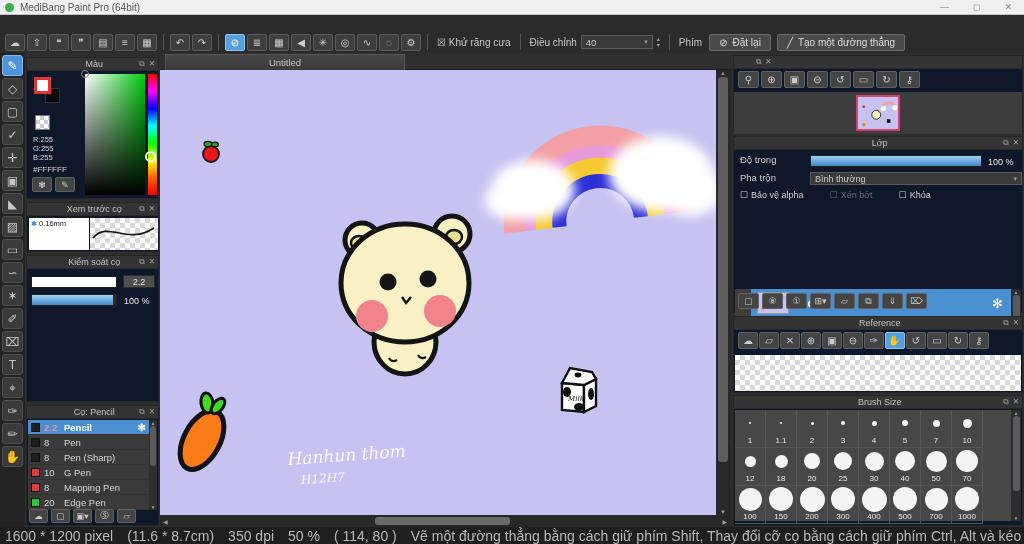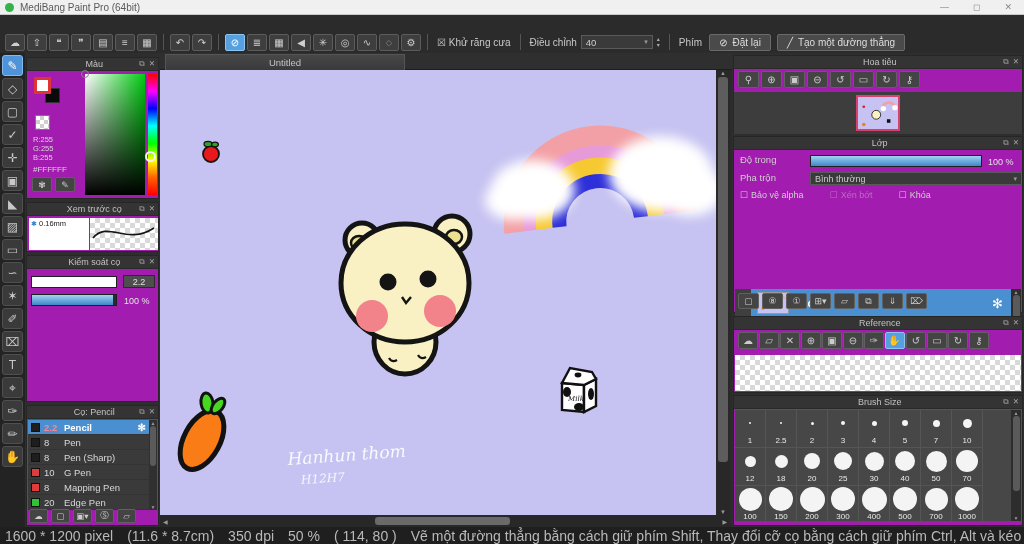--- a/index.html
+++ b/index.html
@@ -25,21 +25,21 @@
   .spinner{display:flex;flex-direction:column;margin:0 4px;font-size:6px;color:#aaa;line-height:6px}
   .key-btn{height:17px;background:#4a4a4a;border:1px solid #6a6a6a;border-radius:2px;color:#ddd;font-size:10px;display:flex;align-items:center;gap:5px;padding:0 9px;margin:0 3px;white-space:nowrap;flex:none}
   .key-btn .kicon{font-size:10px;color:#ddd}
   
   .tool-strip{position:absolute;left:0;top:53px;width:25px;bottom:17px;background:#232323;display:flex;flex-direction:column;align-items:center;padding-top:1px}
   .tool-btn{width:21px;height:21px;margin:1px 0;background:#3a3a3a;border:1px solid #4f4f4f;border-radius:3px;color:#c8c8c8;font-size:12px;display:flex;align-items:center;justify-content:center;flex:none}
   .tool-btn[data-state="selected"]{background:#4f94d8;border-color:#7fb9ef;color:#fff}
   
   .left-col{position:absolute;left:25px;top:53px;width:135px;bottom:17px;background:#2e2e2e}
   .right-col{position:absolute;left:732px;top:53px;width:292px;bottom:17px;background:#2e2e2e}
-  .panel{position:absolute;left:1px;right:1px;background:#a21caf;border:1px solid #262626}
+  .panel{position:absolute;left:1px;right:1px;background:#0f172a;border:1px solid #262626}
   .panel-header{height:13px;background:#343434;display:flex;align-items:center;font-size:9px;color:#c2c2c2;border-bottom:1px solid #2a2a2a}
   .panel-title{flex:1;text-align:center;white-space:nowrap}
   .ph-spacer{width:22px}
   .ph-icons{display:flex;gap:4px;padding-right:3px;font-size:7.5px;color:#a8a8a8}
   .checker{background:repeating-conic-gradient(#d9d9d9 0% 25%,#ffffff 0% 50%) 0 0/10px 10px}
   .icon-row{display:flex;align-items:center;gap:2px;padding:2px 4px}
   .pn-btn{width:21px;height:17px;background:#444;border:1px solid #606060;border-radius:2px;color:#ccc;font-size:10px;display:flex;align-items:center;justify-content:center;flex:none}
   .pn-btn[data-state="selected"]{background:#57a0e0;border-color:#8cc4f2;color:#fff}
   .scroll-thumb{width:7px;background:#5a5a5a;border-radius:3px;flex:none}
   
@@ -521,21 +521,20 @@
     <span style="padding-left:3px">◀</span>
     <div class="h-thumb"></div>
     <span style="margin-left:auto;padding-right:3px">▶</span>
   </div>
 
   <div class="right-col">
 
     <div class="panel p-nav">
       <div class="panel-header">
         <span class="ph-spacer"></span>
-        <span class="panel-title">Hoa tiêu</span>
         <span class="ph-icons">
             <span>⧉</span>
             <span>✕</span>
           </span>
       </div>
       <div class="icon-row">
 
       <div class="pn-btn">
             <span>⚲</span>
           </div>
@@ -726,21 +725,21 @@
       </div>
       <div class="size-grid">
 
           <div class="size-cell">
             <span class="size-dot" style="width:2px;height:2px"></span>
             <span class="size-label">1</span>
           </div>
 
           <div class="size-cell">
             <span class="size-dot" style="width:2px;height:2px"></span>
-            <span class="size-label">2.5</span>
+            <span class="size-label">1.1</span>
           </div>
 
           <div class="size-cell">
             <span class="size-dot" style="width:3px;height:3px"></span>
             <span class="size-label">2</span>
           </div>
 
           <div class="size-cell">
             <span class="size-dot" style="width:4px;height:4px"></span>
             <span class="size-label">3</span>

